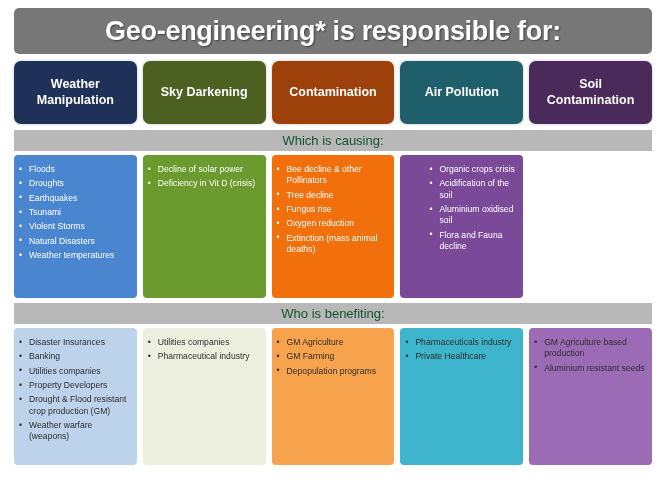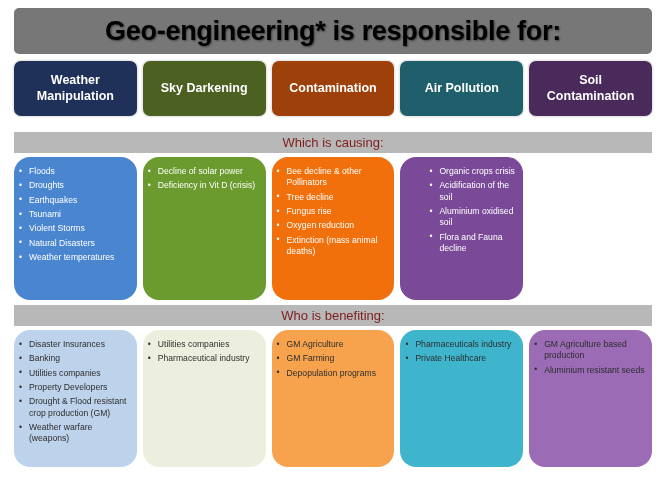--- a/index.html
+++ b/index.html
@@ -23,38 +23,38 @@
     background: #777777;
     border-radius: 5px;
     height: 46px;
     display: flex;
     align-items: center;
     justify-content: center;
     flex: 0 0 auto;
     margin-bottom: 7px;
   }
   .title-bar .title-text {
-    color: #000000;
+    color: #ffffff;
     font-size: 27px;
     font-weight: bold;
     letter-spacing: -0.3px;
     text-shadow: 1px 1px 2px rgba(0,0,0,.45);
     line-height: 1;
   }
 
   
   .row5 {
     display: grid;
     grid-template-columns: repeat(5, 1fr);
     column-gap: 6px;
     flex: 0 0 auto;
   }
 
   
-  .header-row { height: 55px; margin-bottom: 16px; }
+  .header-row { height: 63px; margin-bottom: 6px; }
   .hdr-card {
     border-radius: 7px;
     display: flex;
     align-items: center;
     justify-content: center;
     text-align: center;
     color: #ffffff;
     font-size: 12.5px;
     font-weight: bold;
     line-height: 1.22;
@@ -66,28 +66,28 @@
   .banner {
     background: #b8b8b8;
     height: 21px;
     display: flex;
     align-items: center;
     justify-content: center;
     margin: 0 0 4px 0;
     flex: 0 0 auto;
   }
   .banner span {
-    color: #7f1d1d;
+    color: #14532d;
     font-size: 13px;
     line-height: 1;
   }
 
   
   .panel {
-    border-radius: 16px;
+    border-radius: 4px;
     padding: 9px 6px 6px 5px;
     overflow: hidden;
   }
   .panel ul { list-style: none; }
   .panel li {
     position: relative;
     padding-left: 10px;
     margin-bottom: 3px;
     font-size: 8.6px;
     line-height: 1.32;

